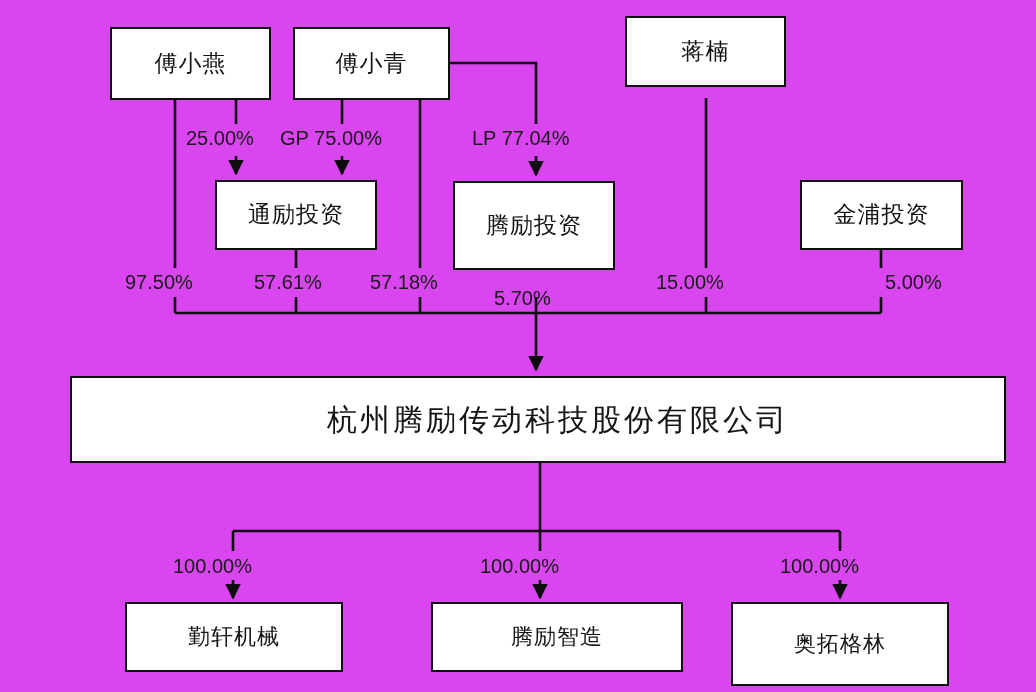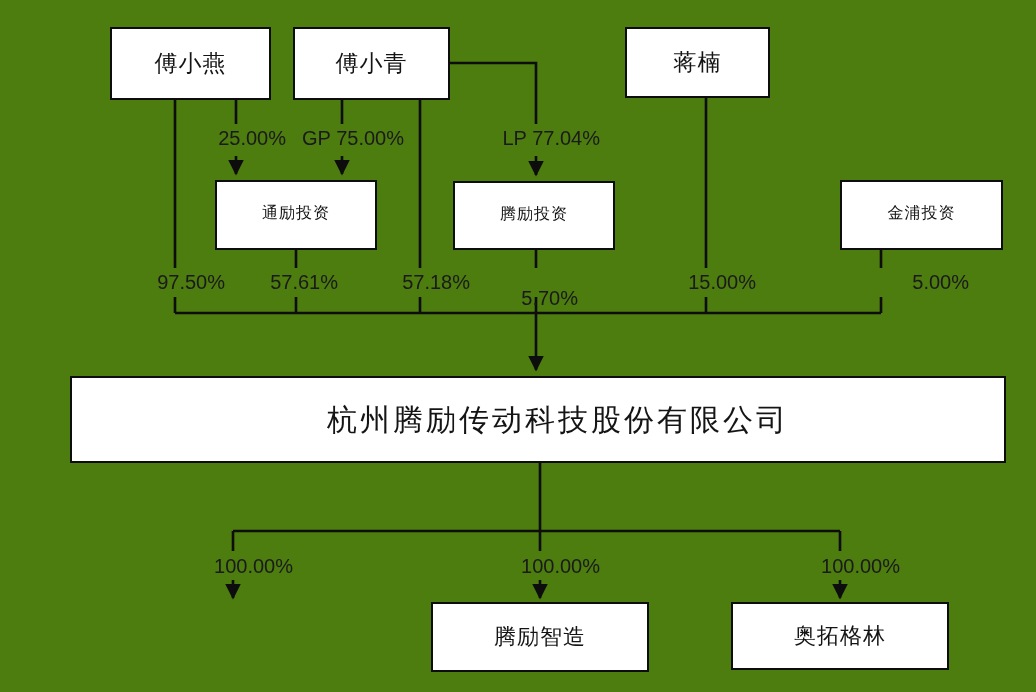--- a/index.html
+++ b/index.html
@@ -9,21 +9,21 @@
     background: #ffffff;
   }
   body {
     font-family: "Liberation Sans", "DejaVu Sans", sans-serif;
     color: #000000;
   }
   #diagram {
     position: relative;
     width: 1036px;
     height: 692px;
-    background: #4d7c0f;
+    background: #d946ef;
     overflow: hidden;
   }
   #svg-layer {
     position: absolute;
     left: 0;
     top: 0;
     width: 1036px;
     height: 692px;
   }
   .node {
@@ -34,31 +34,31 @@
     display: flex;
     align-items: center;
     justify-content: center;
     text-align: center;
     line-height: 1.1;
     font-family: "DejaVu Serif", "Liberation Serif", serif;
     color: #141414;
     letter-spacing: 1px;
   }
   .node-person   { font-size: 23px; }
-  .node-invest   { font-size: 16px; font-family: Liberation Mono, monospace; }
+  .node-invest   { font-size: 23px; }
   .node-main     { font-size: 30px; letter-spacing: 3px; }
   .node-sub      { font-size: 22px; }
 
   .edge-label {
     position: absolute;
     font-family: "Liberation Sans", "DejaVu Sans", sans-serif;
     font-size: 20px;
     color: #1a1a1a;
     white-space: nowrap;
-    text-align: right;
+    text-align: left;
     line-height: 1;
   }
 </style>
 </head>
 <body>
 
 <div id="diagram">
 
   <svg id="svg-layer" viewBox="0 0 1036 692" xmlns="http://www.w3.org/2000/svg">
     <defs>
@@ -115,46 +115,49 @@
   </svg>
 
   <div class="node node-person" style="left:110px; top:27px; width:161px; height:73px;">
     <span>傅小燕</span>
   </div>
 
   <div class="node node-person" style="left:293px; top:27px; width:157px; height:73px;text-align:right;">
     <span>傅小青</span>
   </div>
 
-  <div class="node node-person" style="left:625px; top:27px; width:145px; height:71px;">
+  <div class="node node-person" style="left:625px; top:16px; width:161px; height:71px;">
     <span>蒋楠</span>
   </div>
 
   <div class="node node-invest" style="left:215px; top:180px; width:162px; height:70px;">
     <span>通励投资</span>
   </div>
 
-  <div class="node node-invest" style="left:453px; top:181px; width:162px; height:69px;">
+  <div class="node node-invest" style="left:453px; top:181px; width:162px; height:89px;">
     <span>腾励投资</span>
   </div>
 
-  <div class="node node-invest" style="left:800px; top:180px; width:163px; height:70px;margin-left:40px;">
+  <div class="node node-invest" style="left:800px; top:180px; width:163px; height:70px;">
     <span>金浦投资</span>
   </div>
 
   <div class="node node-main" style="left:70px; top:376px; width:936px; height:87px;padding-left:40px;">
     <span>杭州腾励传动科技股份有限公司</span>
   </div>
 
-
-  <div class="node node-sub" style="left:431px; top:602px; width:218px; height:70px;">
+  <div class="node node-sub" style="left:125px; top:602px; width:218px; height:70px;">
+    <span>勤轩机械</span>
+  </div>
+
+  <div class="node node-sub" style="left:431px; top:602px; width:252px; height:70px;">
     <span>腾励智造</span>
   </div>
 
-  <div class="node node-sub" style="left:731px; top:602px; width:218px; height:68px;">
+  <div class="node node-sub" style="left:731px; top:602px; width:218px; height:84px;">
     <span>奥拓格林</span>
   </div>
 
   <div class="edge-label" style="left:186px; top:128px; width:100px;">
     <span>25.00%</span>
   </div>
 
   <div class="edge-label" style="left:280px; top:128px; width:124px;">
     <span>GP 75.00%</span>
   </div>

